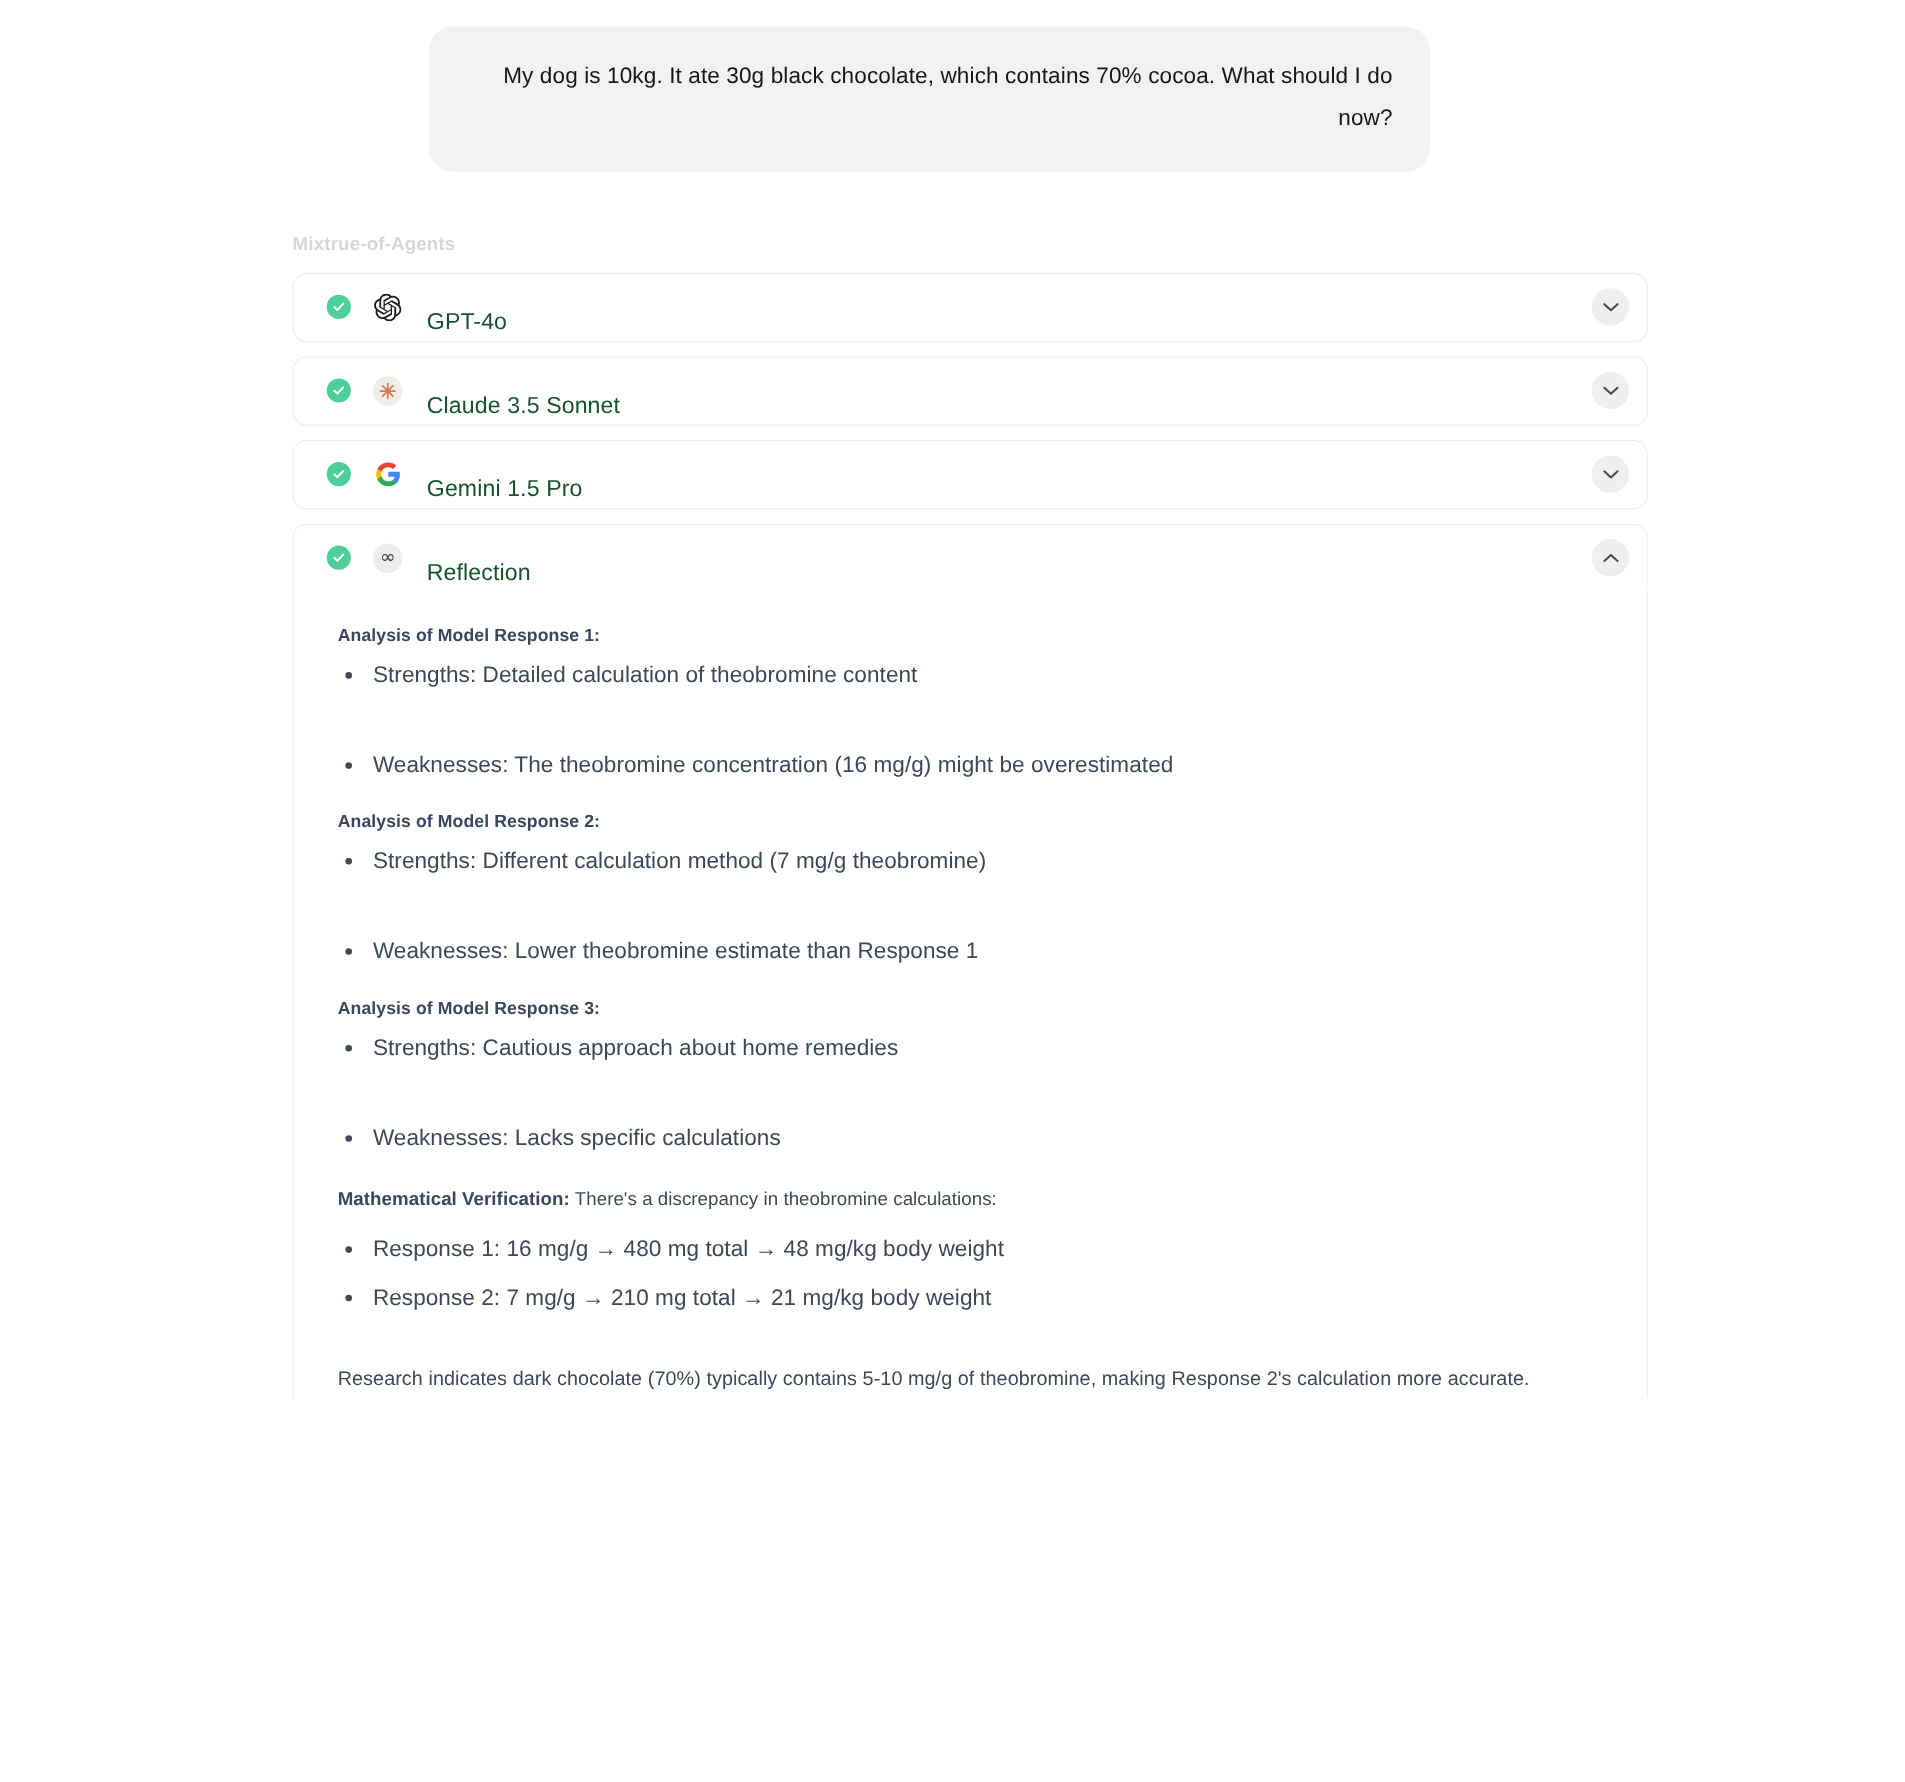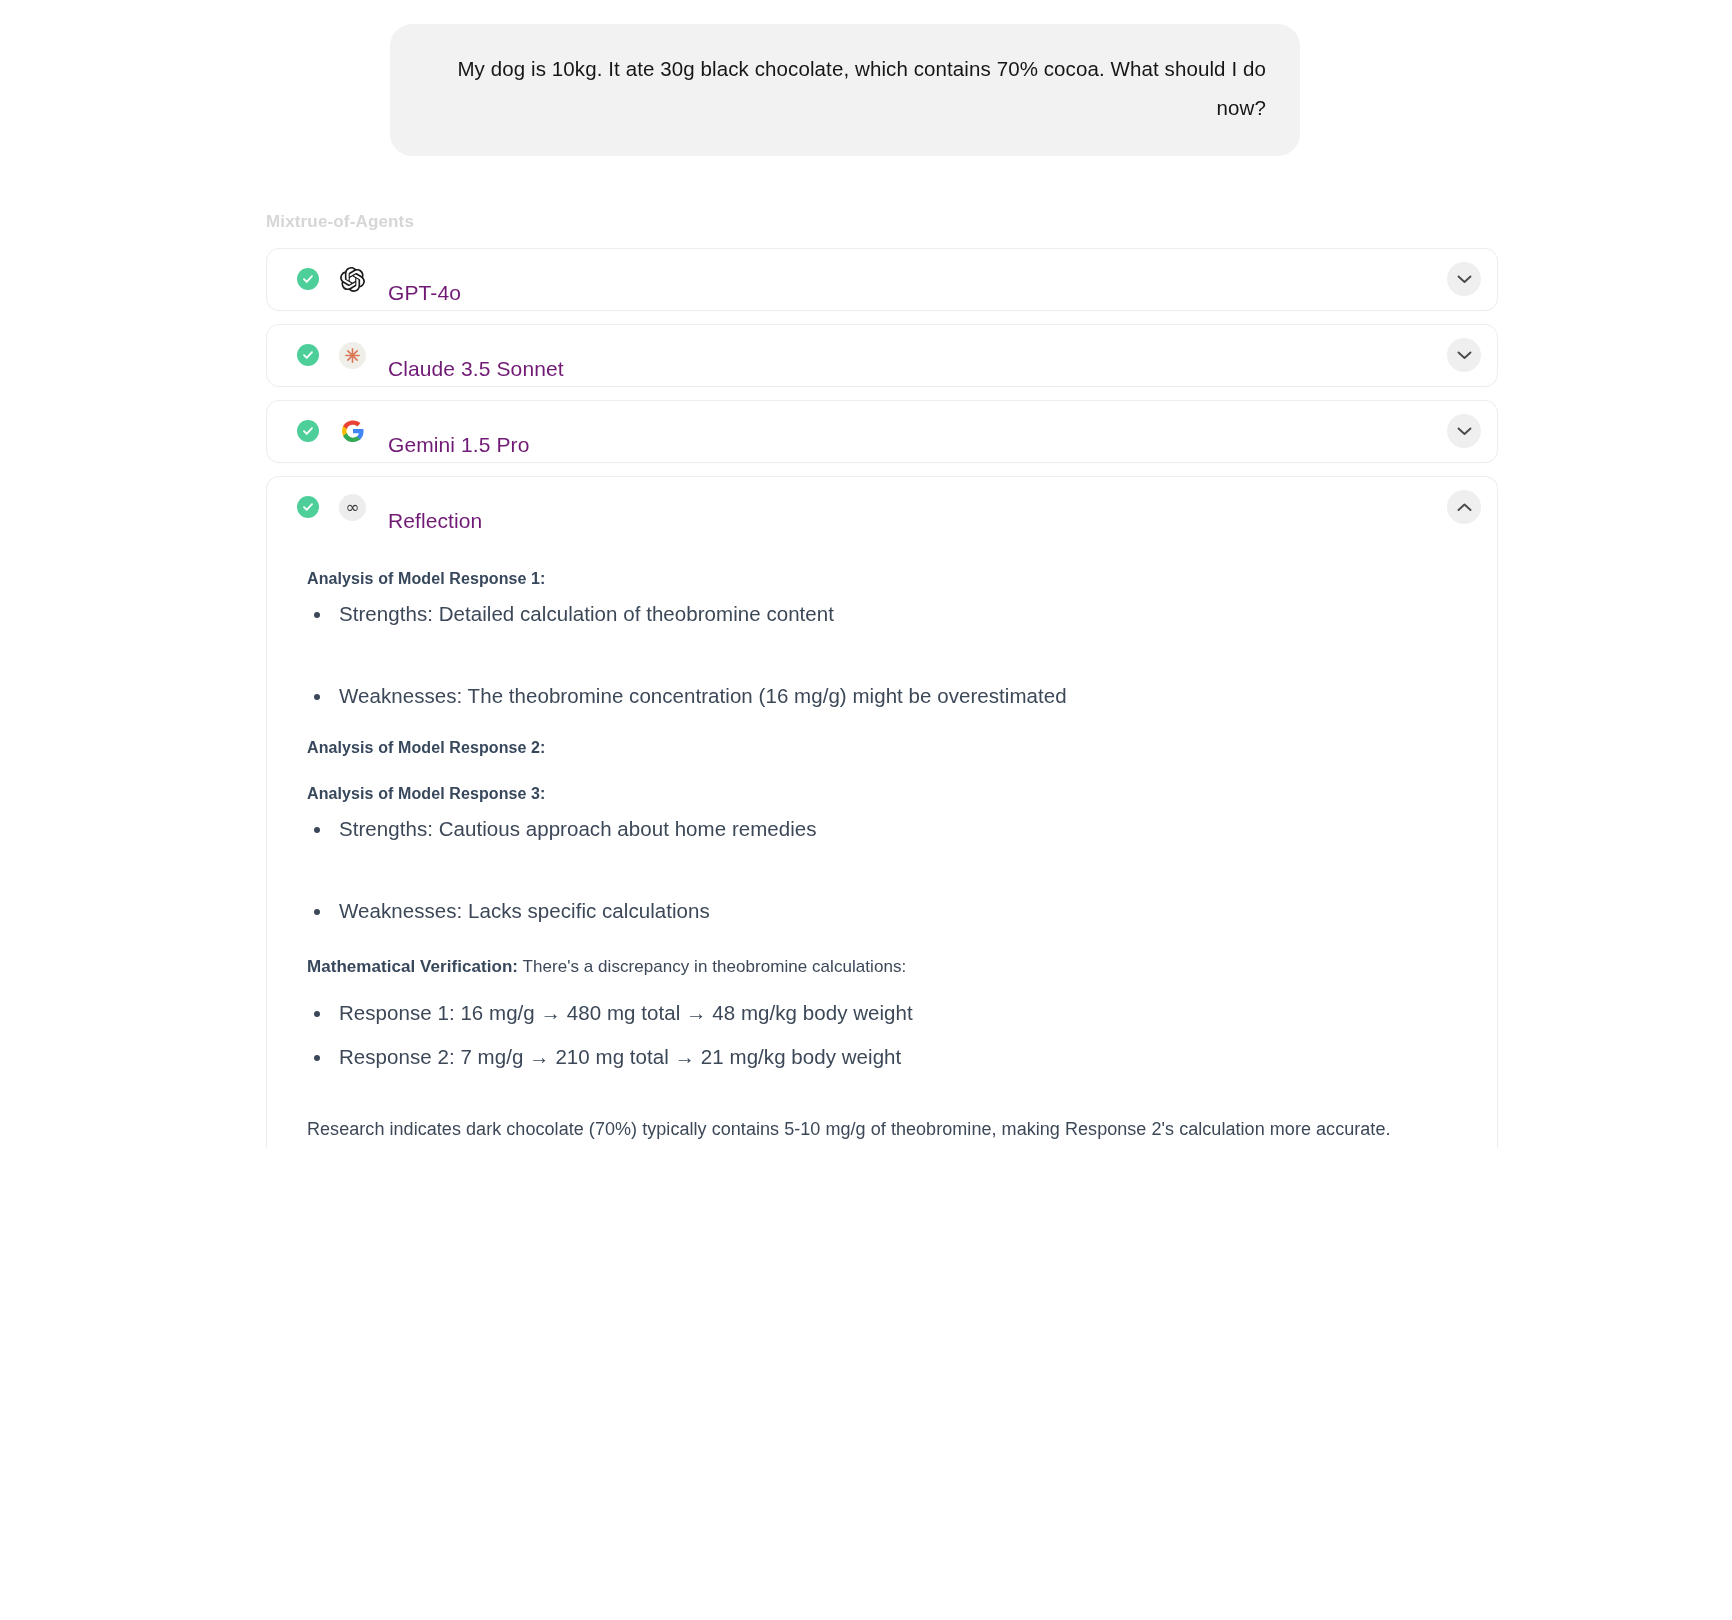--- a/index.html
+++ b/index.html
@@ -106,21 +106,21 @@
   .model-icon .infinity {
     font-size: 17px;
     color: #3a3a3a;
     line-height: 1;
     font-family: "DejaVu Sans", sans-serif;
   }
 
   .model-name {
     margin-left: 22px;
     font-size: 21px;
-    color: #701a75;
+    color: #14532d;
     letter-spacing: 0.1px;
     margin-top: 28px;
   }
 
   .spacer { flex: 1 1 auto; }
 
   .chevron-btn {
     width: 34px;
     height: 34px;
     flex: 0 0 34px;
@@ -296,20 +296,24 @@
 
     <div class="card-body">
 
       <h4>Analysis of Model Response 1:</h4>
       <ul class="spaced">
         <li>Strengths: Detailed calculation of theobromine content</li>
         <li>Weaknesses: The theobromine concentration (16 mg/g) might be overestimated</li>
       </ul>
 
       <h4>Analysis of Model Response 2:</h4>
+      <ul class="spaced">
+        <li>Strengths: Different calculation method (7 mg/g theobromine)</li>
+        <li>Weaknesses: Lower theobromine estimate than Response 1</li>
+      </ul>
 
       <h4>Analysis of Model Response 3:</h4>
       <ul class="spaced">
         <li>Strengths: Cautious approach about home remedies</li>
         <li>Weaknesses: Lacks specific calculations</li>
       </ul>
 
       <p class="verify-line">
         <b>Mathematical Verification:</b><span> There's a discrepancy in theobromine calculations:</span>
       </p>

